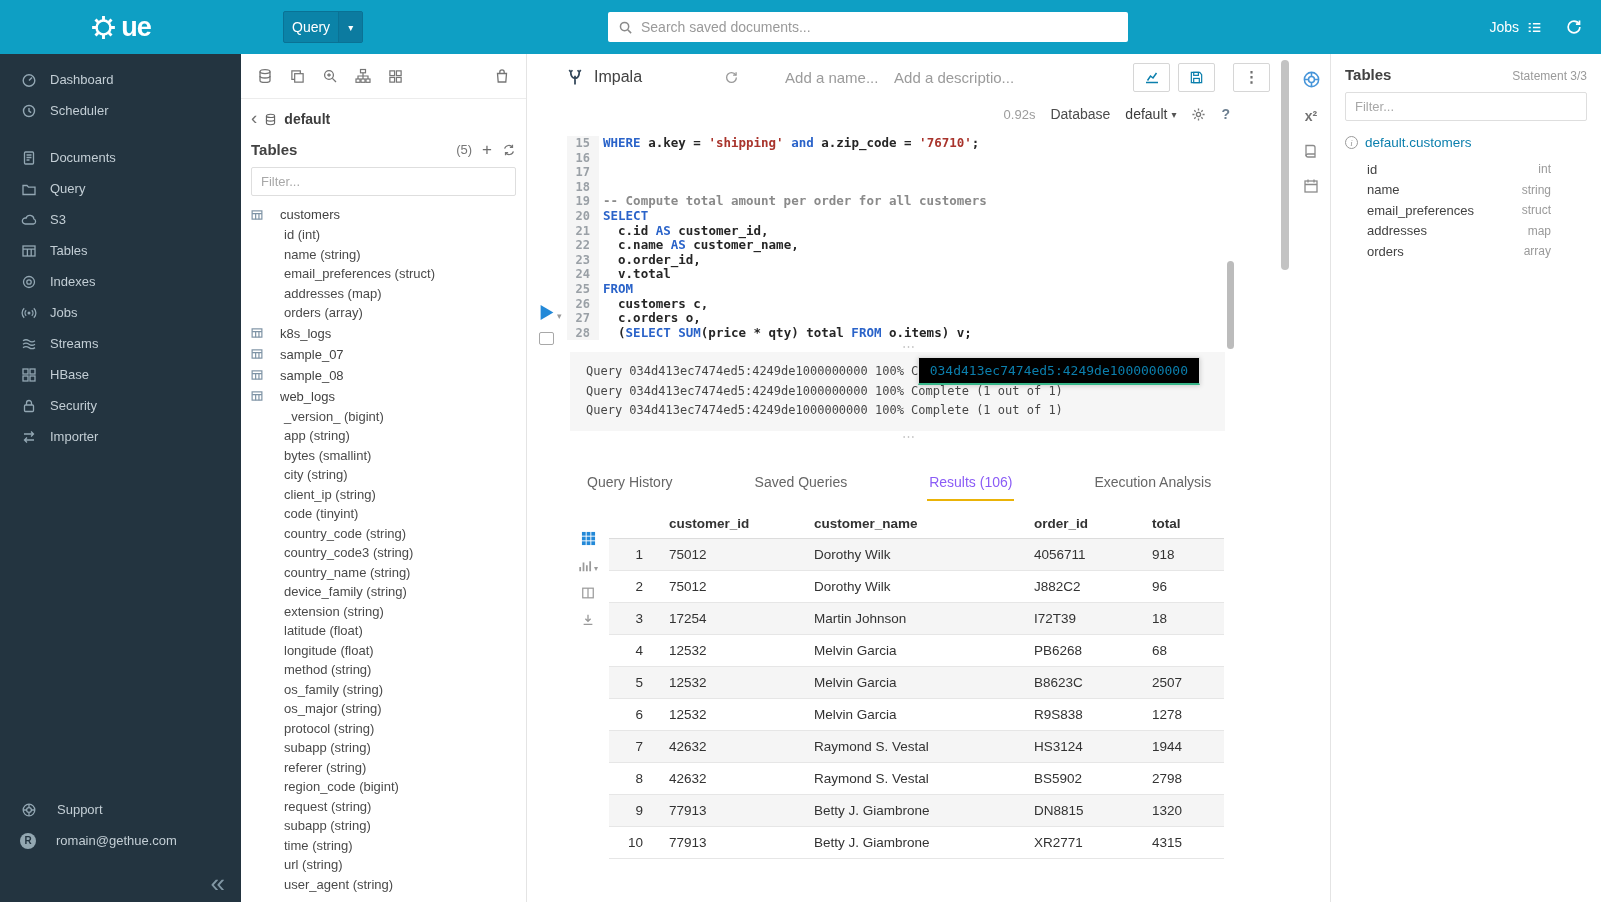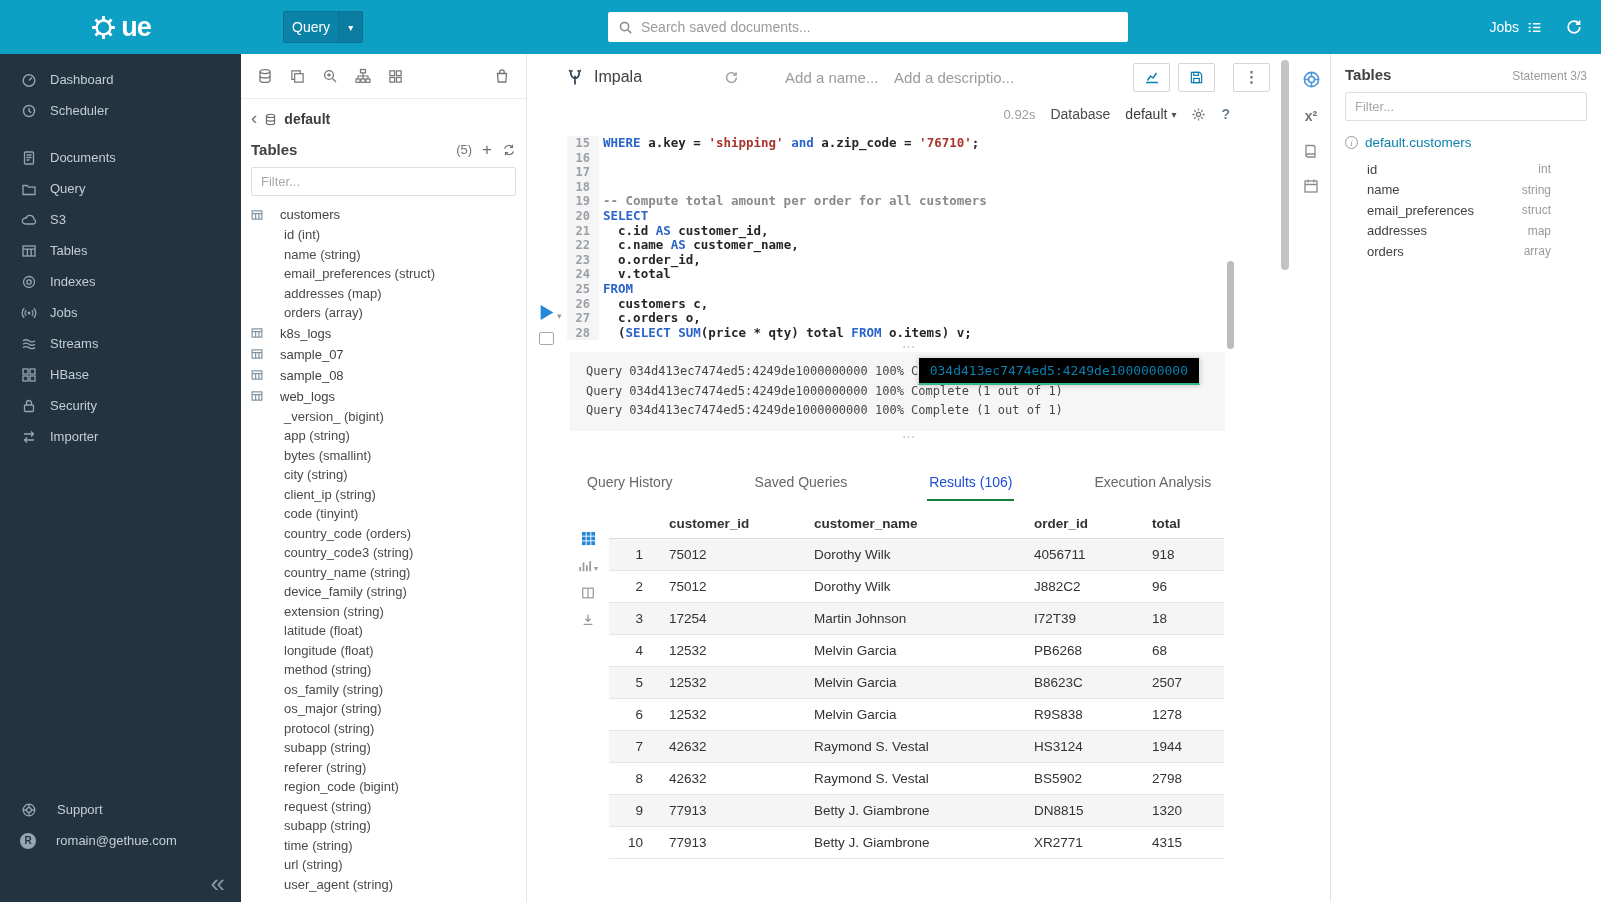--- a/index.html
+++ b/index.html
@@ -84,21 +84,21 @@
   .code-scroll { position:absolute; right:-2px; top:125px; width:7px; height:88px; background:#bcbcbc; border-radius:4px; }
 
   .resize-handle { height:12px; display:flex; align-items:center; justify-content:center; color:#b9b9b9; font-size:13px; letter-spacing:2px; cursor:row-resize; }
 
   .log-area { position:relative; margin:0 67px 0 43px; background:#f6f6f6; padding:10px 16px; font-family:"DejaVu Sans Mono",monospace; font-size:12px; color:#474747; }
   .logline { line-height:19.5px; white-space:pre; }
   .log-popover { position:absolute; right:25px; top:5px; background:#000000; border:1px solid #e1e1e1; border-bottom:2px solid #36b588; box-shadow:0 1px 5px rgba(0,0,0,.18); padding:5px 11px; font-family:"DejaVu Sans Mono",monospace; font-size:13px; color:#0b7fad; }
 
   .tabs { margin-top:24px; padding-left:58px; display:flex; gap:78px; font-size:14px; color:#666; }
   .tab { padding:7px 2px 9px 2px; cursor:pointer; border-bottom:2px solid transparent; }
-  .tab.active { color:#1d4ed8; border-bottom:2px solid #15803d; }
+  .tab.active { color:#8b5cf6; border-bottom:2px solid #eab308; }
 
   .results { display:flex; margin-top:8px; }
   .res-rail { width:30px; margin-left:46px; display:flex; flex-direction:column; align-items:center; gap:13px; padding-top:22px; }
   .rail-ic { color:#9a9a9a; cursor:pointer; display:flex; align-items:flex-end; gap:2px; }
   .rail-ic.blue { color:#2389d8; }
   .res-table { margin-left:6px; border-collapse:collapse; font-size:13.5px; color:#333; }
   .res-table th { font-weight:bold; text-align:left; padding:7px 10px; border-bottom:1px solid #dcdcdc; background:#fff; }
   .res-table td { padding:8px 10px; border-bottom:1px solid #e6e6e6; }
   .res-table tbody tr:nth-child(odd) { background:#f5f5f5; }
   .res-table .rnum { text-align:right; padding-right:16px; }
@@ -424,21 +424,21 @@
             </svg>
           </span>
           <span class="tbl-n">web_logs</span>
         </div>
         <div class="colr">_version_ (bigint)</div>
         <div class="colr">app (string)</div>
         <div class="colr">bytes (smallint)</div>
         <div class="colr">city (string)</div>
         <div class="colr">client_ip (string)</div>
         <div class="colr">code (tinyint)</div>
-        <div class="colr">country_code (orders)</div>
+        <div class="colr">country_code (string)</div>
         <div class="colr">country_code3 (string)</div>
         <div class="colr">country_name (string)</div>
         <div class="colr">device_family (string)</div>
         <div class="colr">extension (string)</div>
         <div class="colr">latitude (float)</div>
         <div class="colr">longitude (float)</div>
         <div class="colr">method (string)</div>
         <div class="colr">os_family (string)</div>
         <div class="colr">os_major (string)</div>
         <div class="colr">protocol (string)</div>

